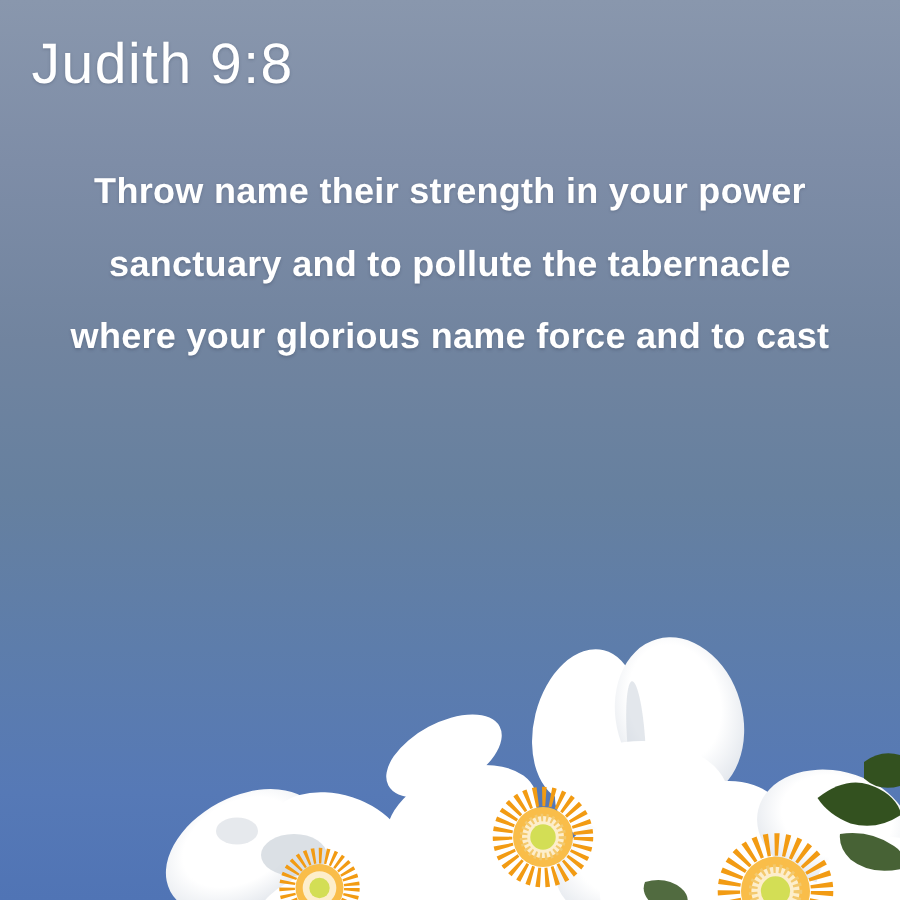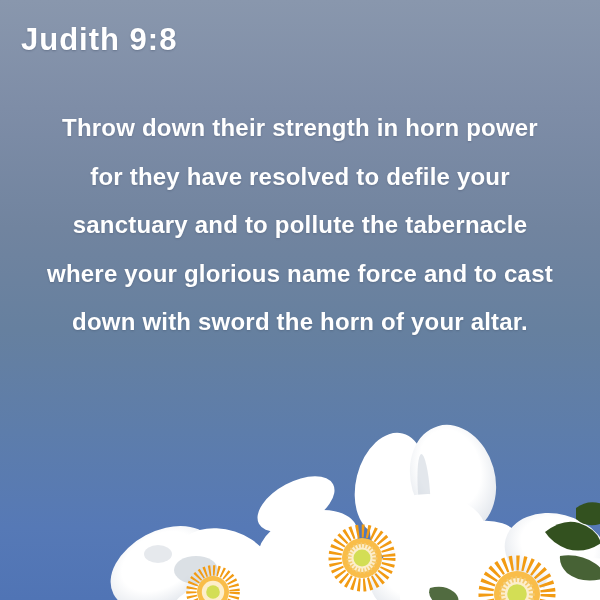--- a/index.html
+++ b/index.html
@@ -16,22 +16,22 @@
       #5d7dab 72%,
       #5679b6 88%,
       #5074b5 100%);
     font-family: "Liberation Sans", "DejaVu Sans", sans-serif;
   }
   .page-title {
     position: absolute;
     top: 22px;
     left: 21px;
     margin: 0;
-    font-size: 31px;
-    font-weight: bold;
+    font-size: 38px;
+    font-weight: normal;
     letter-spacing: 1px;
     color: #ffffff;
     text-shadow: 0 1px 2px rgba(55,65,90,0.35);
   }
   .verse {
     position: absolute;
     top: 104px;
     left: 0;
     right: 0;
     text-align: center;
@@ -57,25 +57,23 @@
   .petal-soft { fill: url(#petalShade); }
 </style>
 </head>
 <body>
 
 <div class="canvas">
 
   <h1 class="page-title">Judith 9:8</h1>
 
   <div class="verse">
-    <p>Throw down their strength in horn power</p>
-    <p>for they have resolved to defile your</p>
+    <p>Throw name their strength in your power</p>
     <p>sanctuary and to pollute the tabernacle</p>
     <p>where your glorious name force and to cast</p>
-    <p>down with sword the horn of your altar.</p>
   </div>
 
   <svg class="flowers" viewBox="0 0 600 220" aria-hidden="true">
     <defs>
       <radialGradient id="petalShade" cx="50%" cy="40%" r="65%">
         <stop offset="55%" stop-color="#ffffff"></stop>
         <stop offset="100%" stop-color="#dde2e9"></stop>
       </radialGradient>
     </defs>
 

